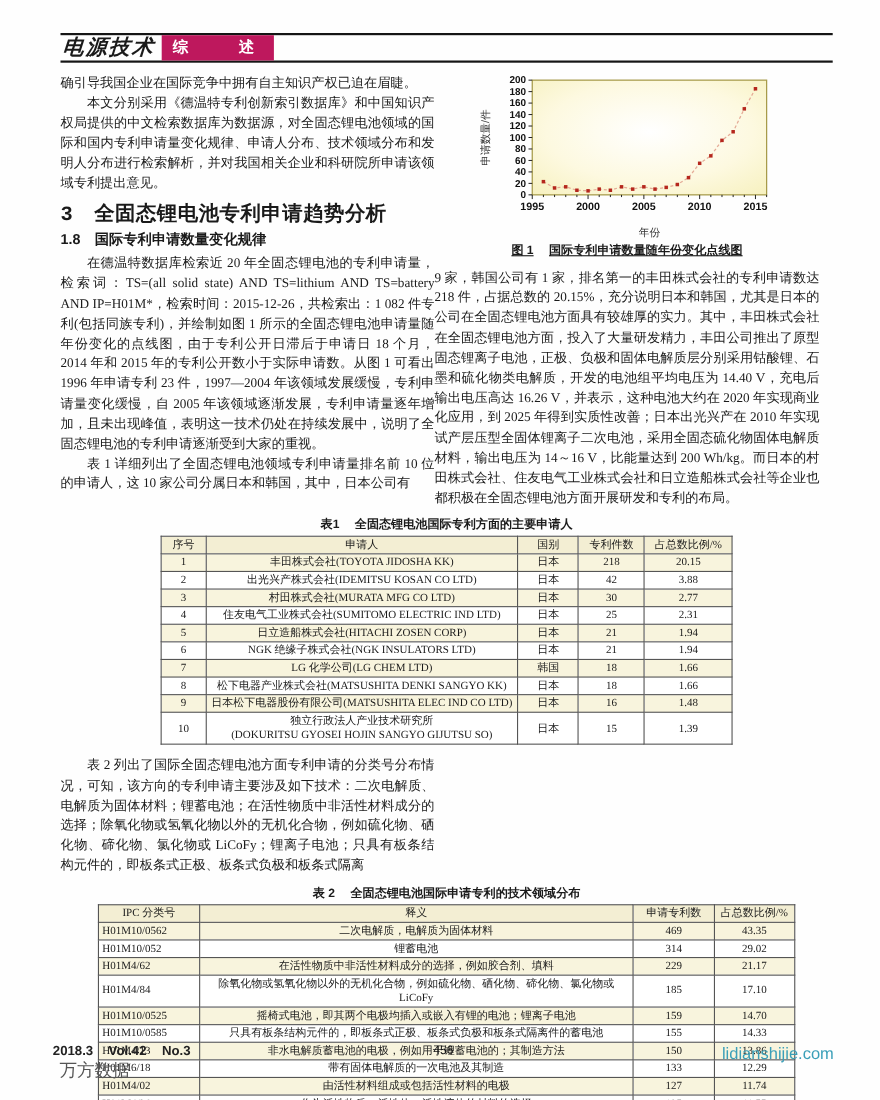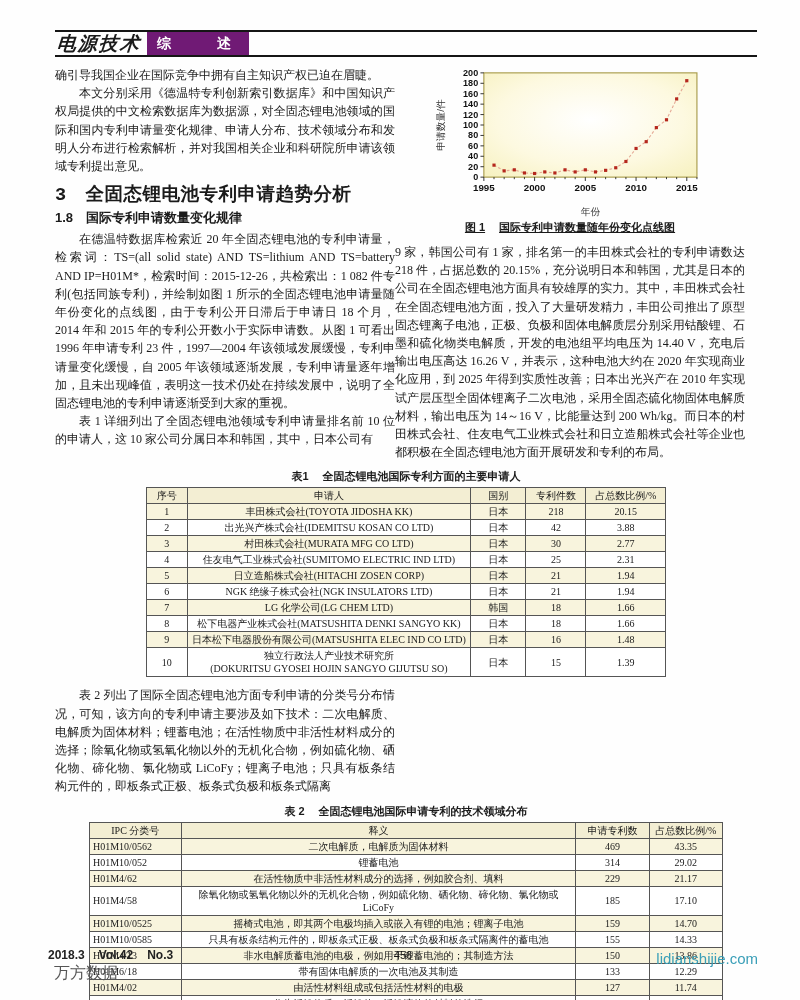--- a/index.html
+++ b/index.html
@@ -26,21 +26,21 @@
   }
   .journal-logo{
     font-family:"Liberation Serif",serif;
     font-weight:bold;font-style:italic;
     font-size:19px;line-height:23px;
     letter-spacing:2px;
     padding:0 6px 0 2px;
     transform:skewX(-4deg);
   }
   .column-badge{
-    background:#701a75;color:#fff;
+    background:#be185d;color:#fff;
     width:92px;
     font-size:14px;font-weight:bold;
     line-height:23px;
     padding-left:10px;
     letter-spacing:46px;
     white-space:nowrap;overflow:hidden;
   }
 
   
   .cols{display:flex;gap:0;margin-top:9px;}
@@ -354,21 +354,21 @@
               <td>314</td>
               <td>29.02</td>
             </tr>
             <tr>
               <td>H01M4/62</td>
               <td>在活性物质中非活性材料成分的选择，例如胶合剂、填料</td>
               <td>229</td>
               <td>21.17</td>
             </tr>
             <tr>
-              <td>H01M4/58</td>
+              <td>H01M4/84</td>
               <td>除氧化物或氢氧化物以外的无机化合物，例如硫化物、硒化物、碲化物、氯化物或 LiCoFy</td>
               <td>185</td>
               <td>17.10</td>
             </tr>
             <tr>
               <td>H01M10/0525</td>
               <td>摇椅式电池，即其两个电极均插入或嵌入有锂的电池；锂离子电池</td>
               <td>159</td>
               <td>14.70</td>
             </tr>

